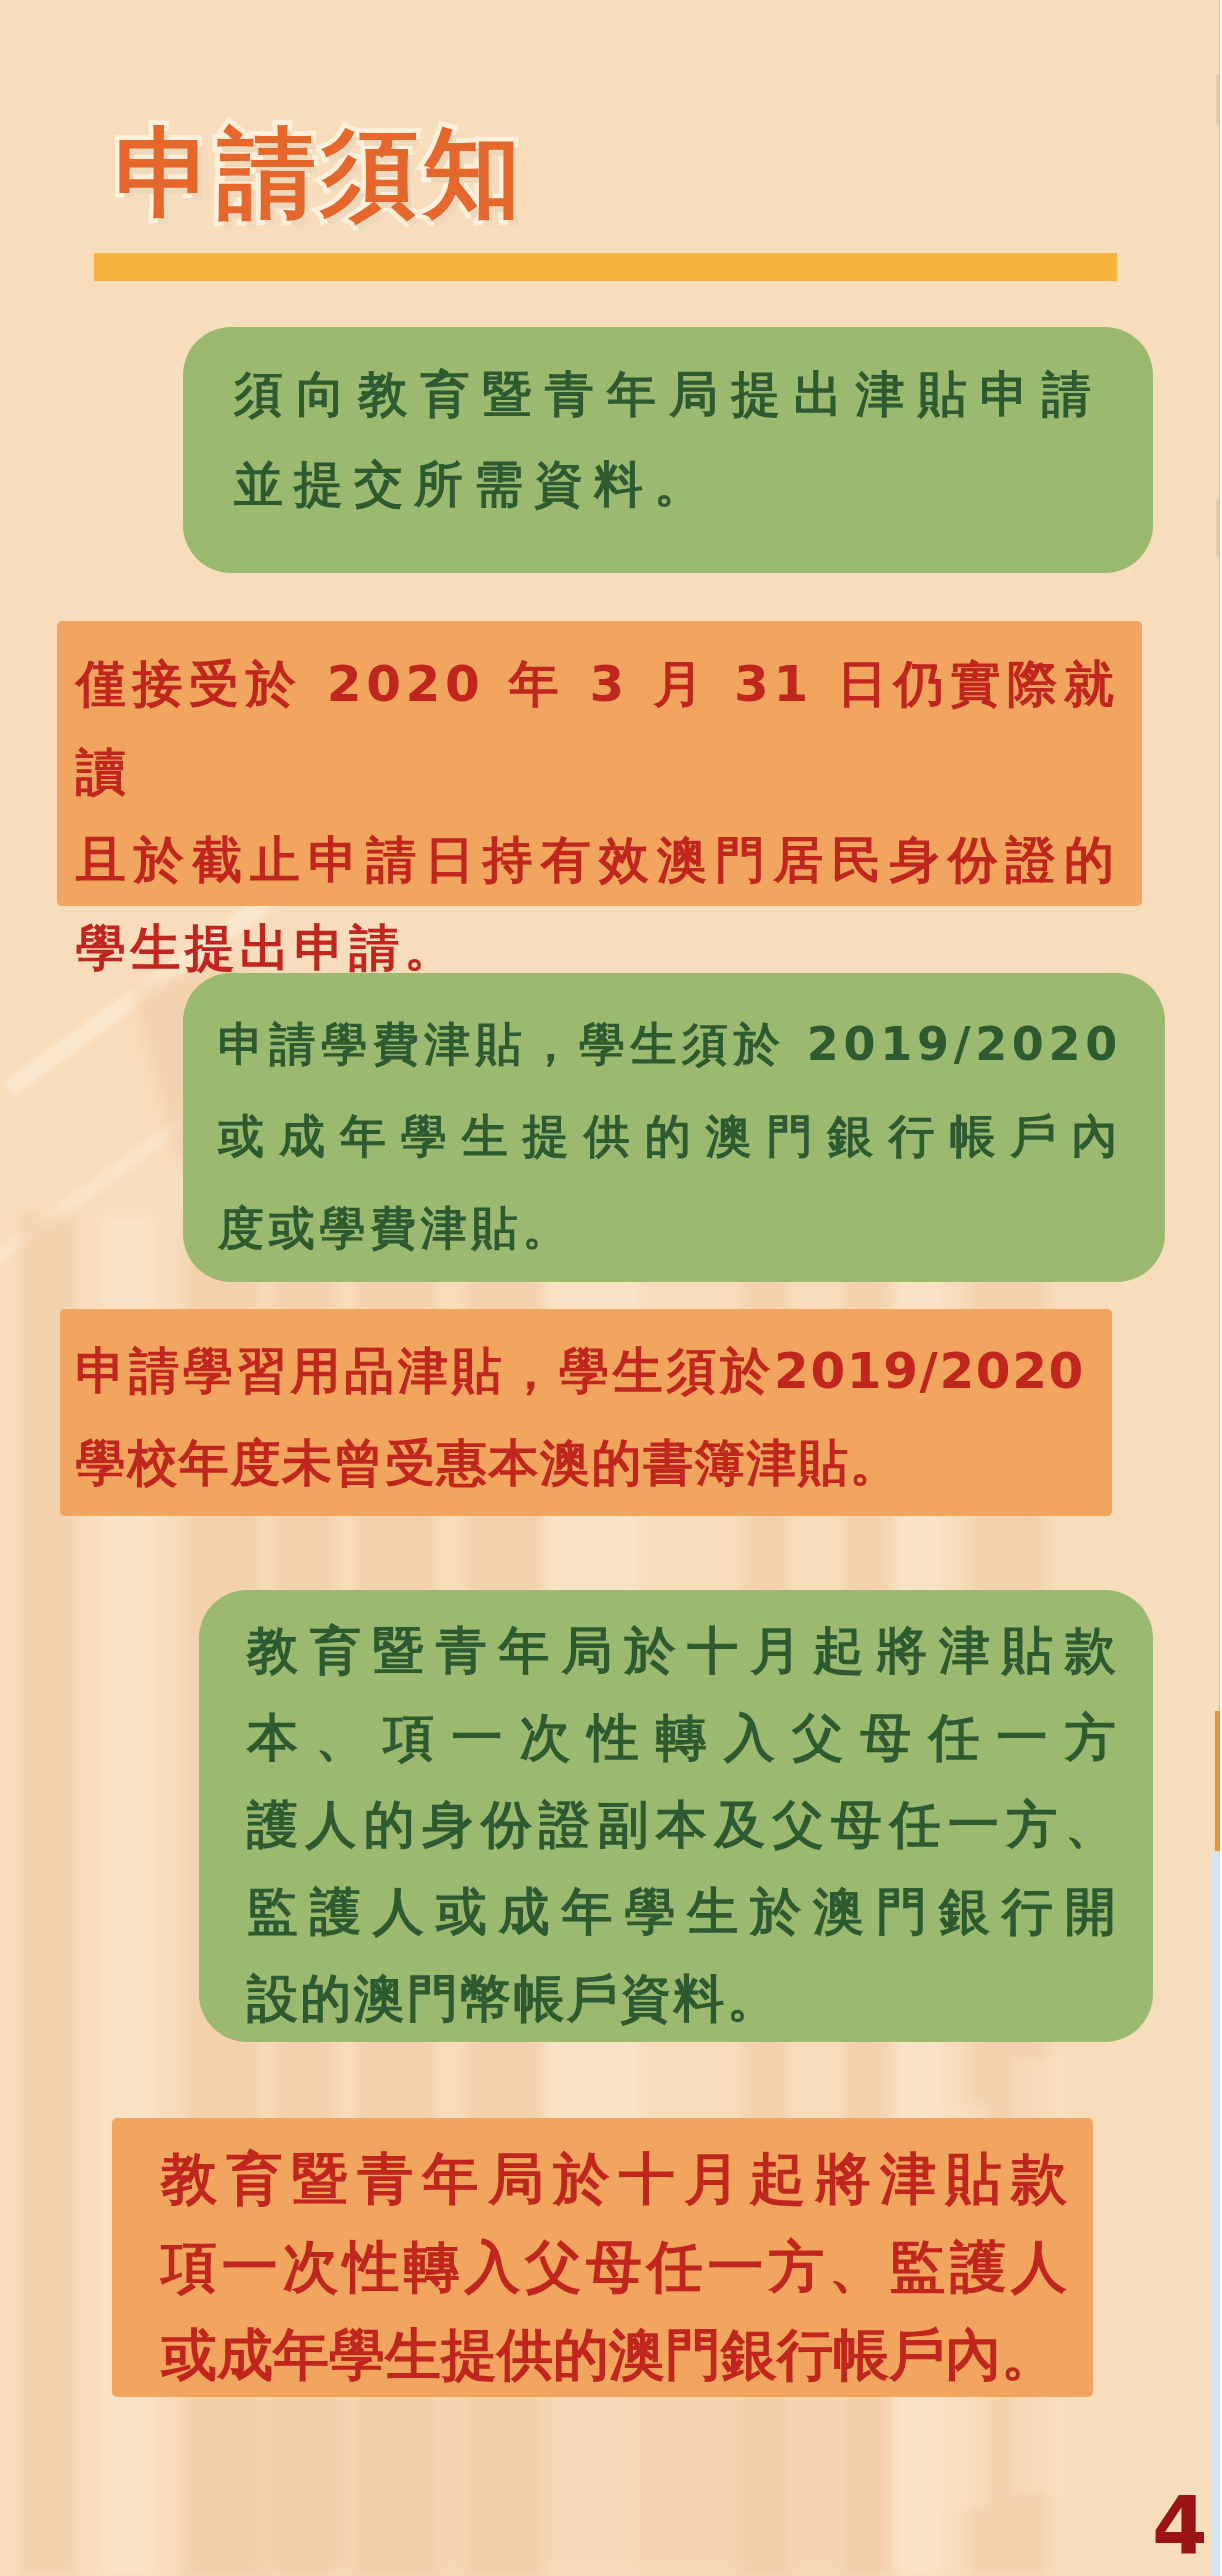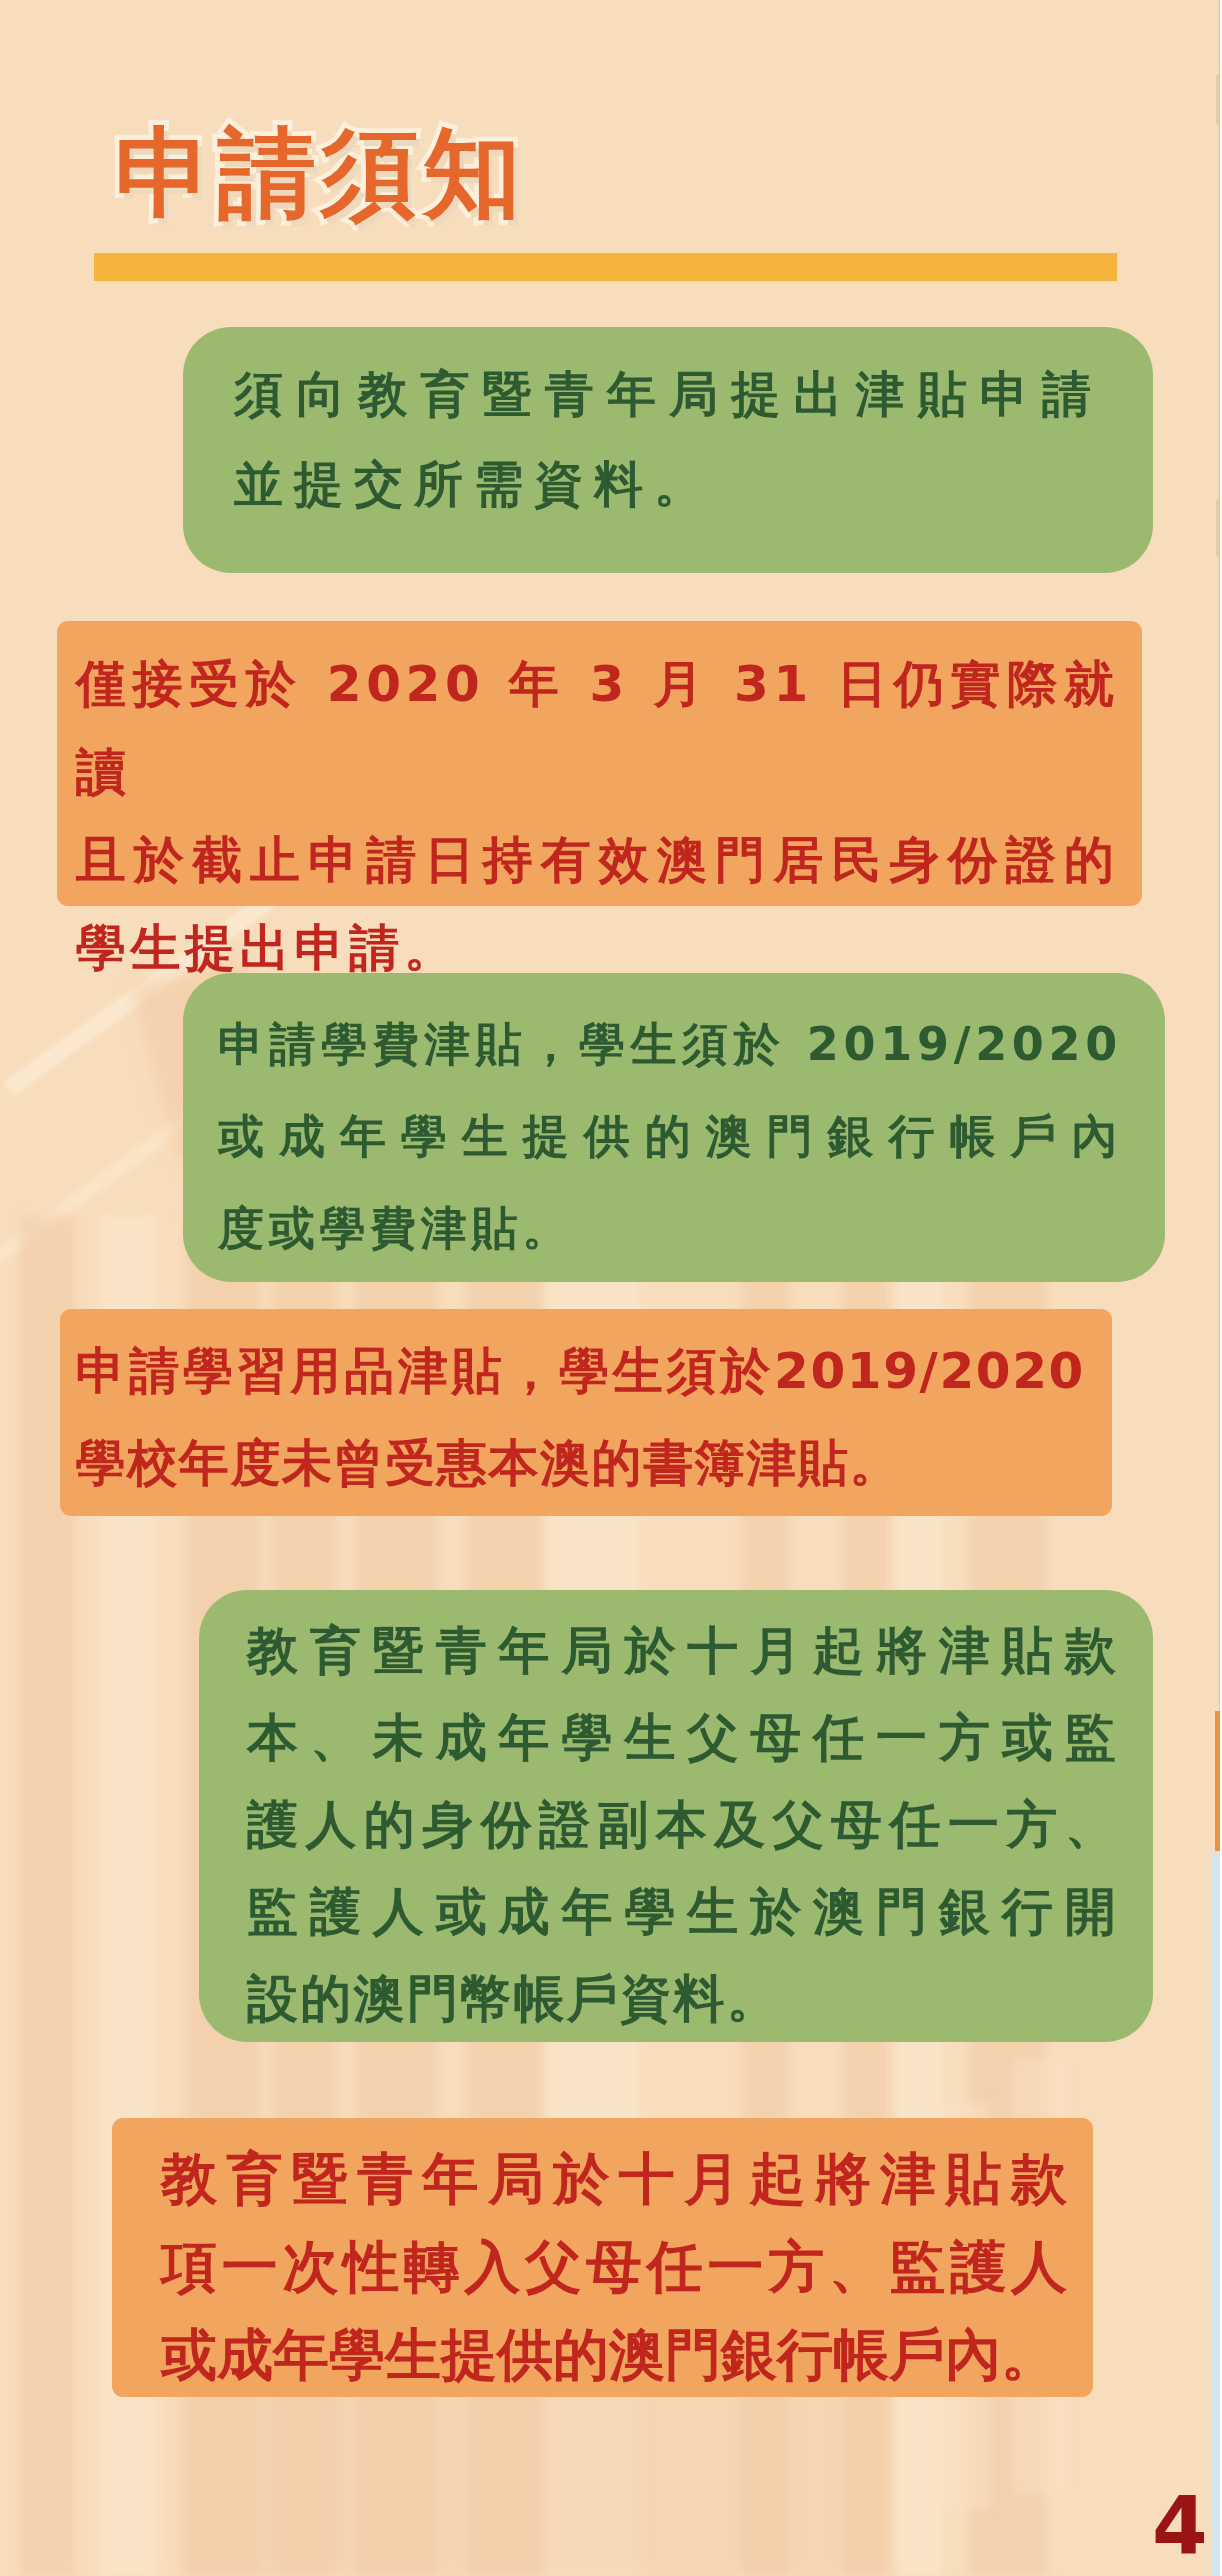--- a/index.html
+++ b/index.html
@@ -49,21 +49,21 @@
   }
   
   .notice{
     position:absolute;box-sizing:border-box;z-index:1;
     font-weight:bold;
     margin-left:29px;
   }
   .notice .tline{text-align:justify;text-align-last:justify;}
   .notice .tline.tlast{text-align-last:left;}
   .green{background:var(--green-box-bg,#9BBA70);color:var(--green-box-text,#2E5A31);border-radius:48px;}
-  .orange{background:var(--orange-box-bg,#F1A55F);color:var(--orange-box-text,#C0261D);border-radius:11px;}
+  .orange{background:var(--orange-box-bg,#F1A55F);color:var(--orange-box-text,#C0261D);border-radius:5px;}
   .nb1{left:154px;top:327px;width:970px;height:246px;padding:23.4px 51px 0 51px;font-size:49px;line-height:90px;letter-spacing:11px;}
   .nb2{left:28px;top:621px;width:1085px;height:285px;padding:18.7px 23.4px 0 18.7px;font-size:50px;line-height:88px;letter-spacing:4.7px;}
   .nb3{left:154px;top:973px;width:982px;height:309px;padding:25px 43px 0 35px;font-size:46px;line-height:92px;letter-spacing:4.7px;}
   .nb4{left:31px;top:1309px;width:1052px;height:207px;padding:15.6px 27px 0 15.6px;font-size:50px;line-height:92px;letter-spacing:1.6px;}
   .nb5{left:170px;top:1590px;width:954px;height:452px;padding:17px 35px 0 48px;font-size:51px;line-height:87px;letter-spacing:2.3px;}
   .nb6{left:83px;top:2118px;width:981px;height:279px;padding:17px 26px 0 49px;font-size:56px;line-height:88px;letter-spacing:0px;}
   
   .page-number{
     position:absolute;left:1152px;top:2480px;z-index:3;
     font-size:80px;font-weight:600;color:var(--page-number-color,#9A1413);
@@ -108,21 +108,21 @@
       <div class="tline">申請學費津貼，學生須於 2019/2020</div>
       <div class="tline">或成年學生提供的澳門銀行帳戶內</div>
       <div class="tline tlast">度或學費津貼。</div>
     </section>
   <section class="notice orange nb4">
       <div class="tline">申請學習用品津貼，學生須於2019/2020</div>
       <div class="tline tlast">學校年度未曾受惠本澳的書簿津貼。</div>
     </section>
   <section class="notice green nb5">
       <div class="tline">教育暨青年局於十月起將津貼款</div>
-      <div class="tline">本、未成年學生父母任一方或監</div>
+      <div class="tline">本、項一次性轉入父母任一方</div>
       <div class="tline">護人的身份證副本及父母任一方、</div>
       <div class="tline">監護人或成年學生於澳門銀行開</div>
       <div class="tline tlast">設的澳門幣帳戶資料。</div>
     </section>
   <section class="notice orange nb6">
       <div class="tline">教育暨青年局於十月起將津貼款</div>
       <div class="tline">項一次性轉入父母任一方、監護人</div>
       <div class="tline tlast">或成年學生提供的澳門銀行帳戶內。</div>
     </section>
 

